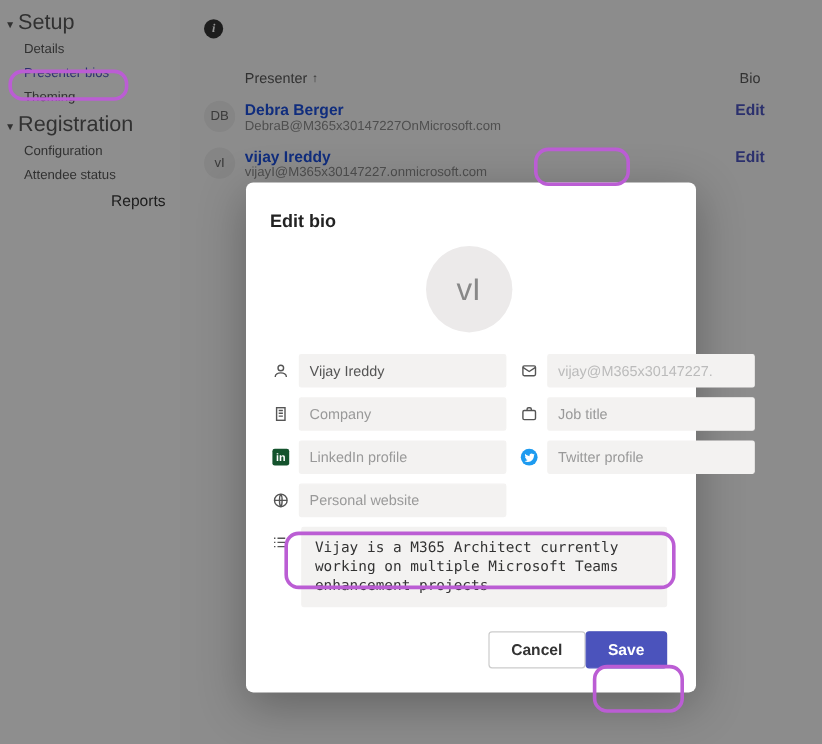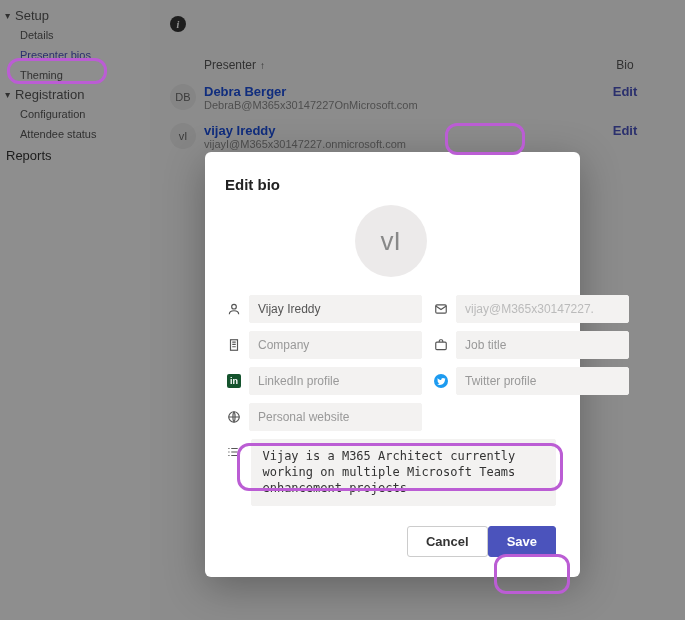--- a/index.html
+++ b/index.html
@@ -1,25 +1,25 @@
 <!DOCTYPE html>
 <html><head>
 <meta charset="utf-8">
 <style>
   * { box-sizing: border-box; margin: 0; padding: 0; }
   html, body { width: 685px; height: 620px; font-family: 'Segoe UI', Arial, sans-serif; font-size: 13px; color: #222; }
   body { position: relative; background: #f5f5f5; overflow: hidden; }
 
   
   .sidebar { position: absolute; left:0; top:0; width:150px; height:100%; background:#f5f5f5; padding:6px 0; }
-  .side-group { padding: 2px 12px 2px 6px; color:#555; font-size:13px; }
+  .side-group { padding: 2px 12px 2px 6px; color:#555; font-size:18px; }
   .side-caret::before { content:"▸"; display:inline-block; transform: rotate(90deg); font-size:10px; margin-right:4px; color:#555;}
   .side-item { padding: 4px 12px 4px 20px; color:#555; font-size:11px; cursor:pointer; }
   .side-active { color:#4b53bc; }
-  .side-plain { padding: 4px 12px 4px 6px; color:#333; font-size:13px; font-weight:500; cursor:pointer;}
+  .side-plain { padding: 4px 12px 4px 6px; color:#333; font-size:13px; font-weight:500; cursor:pointer;text-align:right;}
   
   
   .main { position:absolute; left:150px; top:0; right:0; bottom:0; background:#f2f2f2; padding:16px 20px; }
   .info-banner { display:flex; align-items:center; gap:8px; font-weight:600; font-size:13px; color:#333; margin-bottom:20px; }
   .info-icon { width:16px; height:16px; border-radius:50%; background:#333; color:#fff; display:flex; align-items:center; justify-content:center; font-size:10px; font-family:serif; font-style:italic;}
   .table-header { display:flex; font-size:12px; color:#555; padding:6px 0; }
   .col-presenter { flex:1; display:flex; align-items:center; gap:4px; padding-left:34px;}
   .col-bio { width:80px; text-align:center; }
   .up-arrow { font-size:10px; }
   .row { display:flex; align-items:flex-start; padding:6px 0; }

